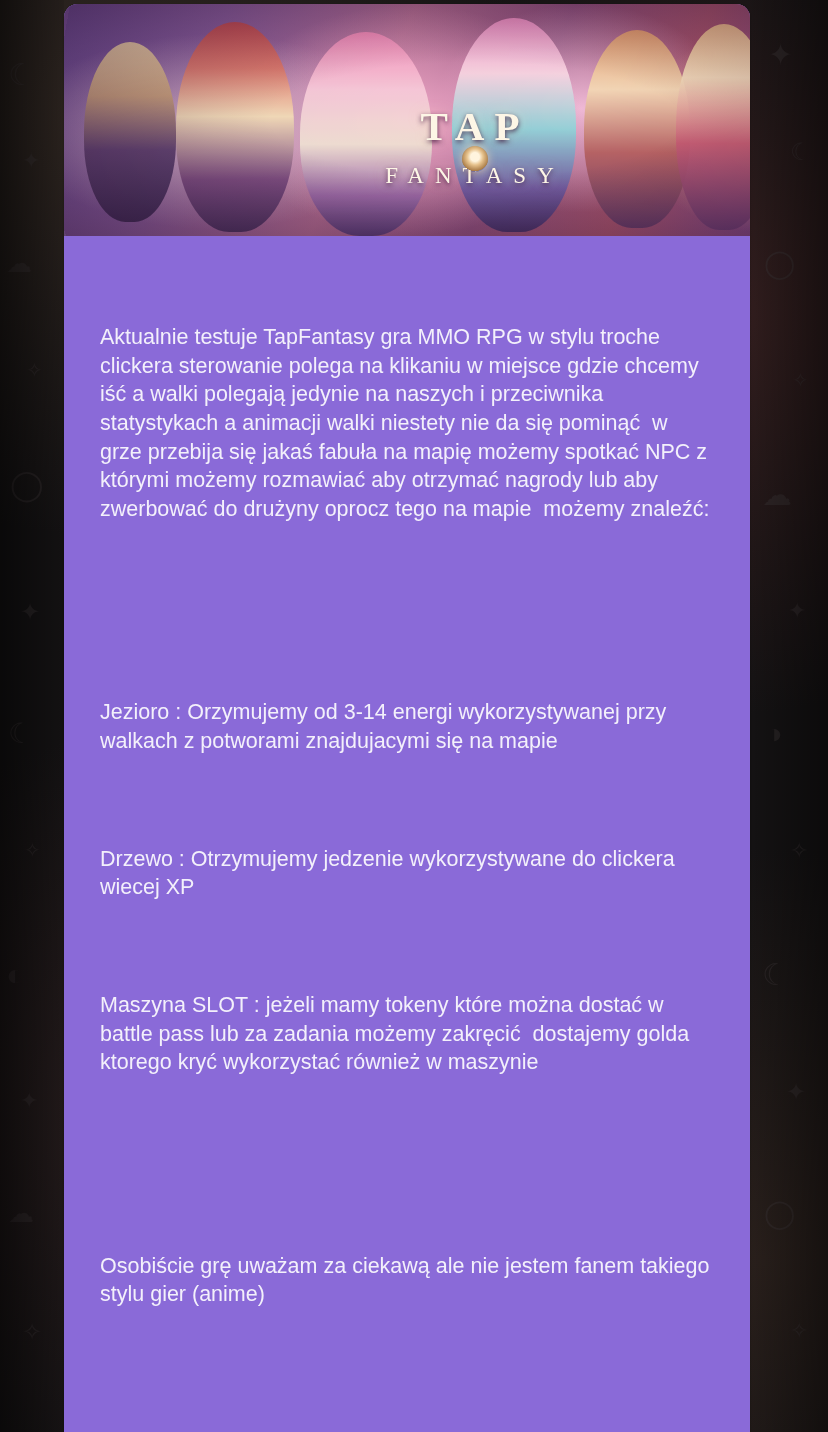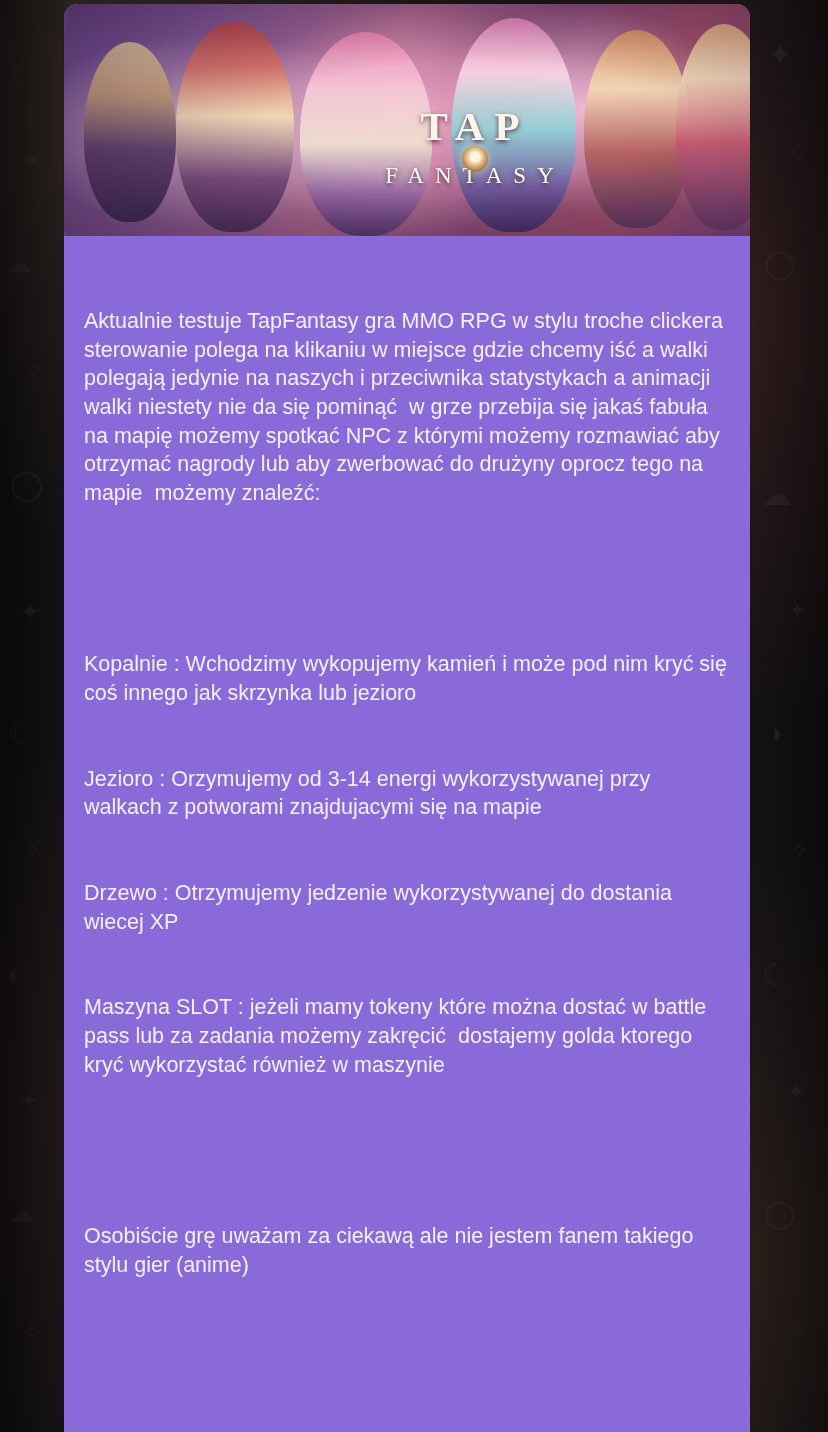--- a/index.html
+++ b/index.html
@@ -119,21 +119,21 @@
 
   
   .msg-text {
     padding: 14px 20px 6px 20px;
     color: #f3f0fb;
     font-size: 21.5px;
     line-height: 28.6px;
     white-space: pre-wrap;
     word-wrap: break-word;
   }
-  .msg-text p { margin: 0; }
+  .msg-text p { margin: 16px; }
   .blank { height: 28.6px; }
 
   .scrim-top {
     position: absolute;
     left: 0; top: 0; width: 64px; height: 1432px;
     background: linear-gradient(90deg, rgba(0,0,0,0.55), rgba(0,0,0,0.1));
     pointer-events: none;
   }
   .scrim-right {
     position: absolute;
@@ -194,23 +194,22 @@
       <div class="photo-title">
         <span class="t1">TAP</span>
         <span class="t2">FANTASY</span>
       </div>
       <div class="title-emblem"></div>
     </div>
 
     <div class="msg-text">
       <p>Aktualnie testuje TapFantasy gra MMO RPG w stylu troche clickera sterowanie polega na klikaniu w miejsce gdzie chcemy iść a walki polegają jedynie na naszych i przeciwnika statystykach a animacji walki niestety nie da się pominąć  w grze przebija się jakaś fabuła na mapię możemy spotkać NPC z którymi możemy rozmawiać aby otrzymać nagrody lub aby zwerbować do drużyny oprocz tego na mapie  możemy znaleźć:</p>
       <div class="blank"></div>
-      <p>Kopalnie : Wchodzimy wykopujemy kamień i może pod nim kryć się coś innego jak skrzynka lub jezioro</p>
       <p>Jezioro : Orzymujemy od 3-14 energi wykorzystywanej przy walkach z potworami znajdujacymi się na mapie</p>
-      <p>Drzewo : Otrzymujemy jedzenie wykorzystywanej do dostania wiecej XP</p>
+      <p>Drzewo : Otrzymujemy jedzenie wykorzystywane do clickera wiecej XP</p>
       <p>Maszyna SLOT : jeżeli mamy tokeny które można dostać w battle pass lub za zadania możemy zakręcić  dostajemy golda ktorego kryć wykorzystać również w maszynie</p>
       <div class="blank"></div>
       <p>Osobiście grę uważam za ciekawą ale nie jestem fanem takiego stylu gier (anime)</p>
       
       
       
       
       
       
       

